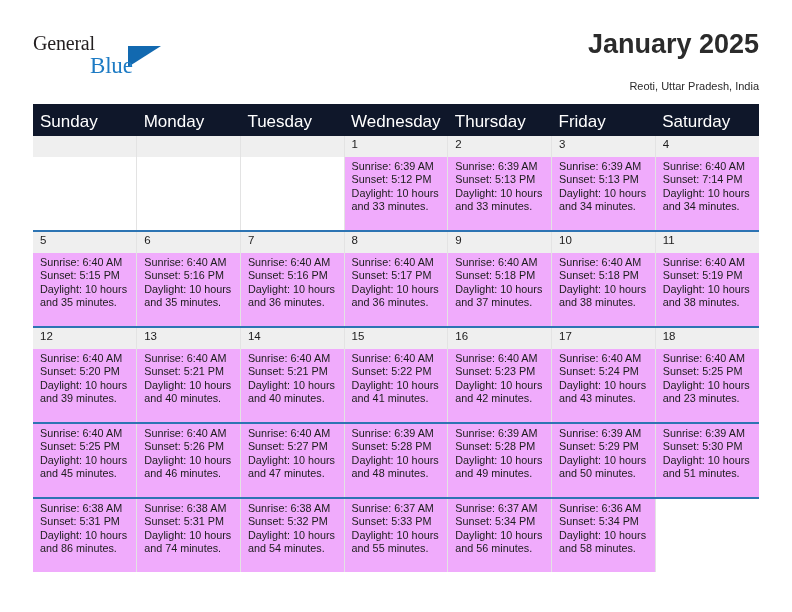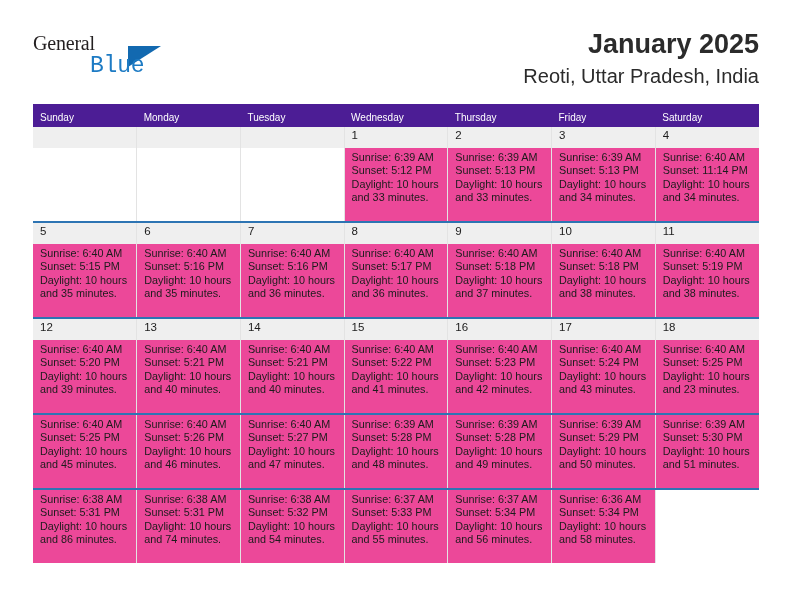--- a/index.html
+++ b/index.html
@@ -45,21 +45,21 @@
     color: #231f20;
     font-family: Liberation Serif, serif;
   }
   .brand-blue {
     position: absolute;
     left: 57px;
     top: 21px;
     font-size: 23px;
     letter-spacing: -0.2px;
     color: #1d7bc4;
-    font-family: Liberation Mono, monospace;
+    font-family: Liberation Serif, serif;
   }
   .brand-triangle {
     position: absolute;
     left: 95px;
     top: 14px;
     width: 0;
     height: 0;
     border-left: 33px solid #1269b0;
     border-bottom: 21px solid transparent;
   }
@@ -72,42 +72,42 @@
   }
   .cal-title {
     font-size: 27px;
     color: #2b2b2b;
     line-height: 32px;
     white-space: nowrap;
     font-weight: bold;
     margin: 0;
   }
   .cal-subtitle {
-    font-size: 20px;
+    font-size: 11px;
     color: #2b2b2b;
     line-height: 20px;
-    margin-top: 6px;
+    margin-top: 16px;
     white-space: nowrap;
   }
 
   
   .calendar {
     position: absolute;
     left: 33px;
     top: 104px;
     width: 726px;
     border-collapse: collapse;
     table-layout: fixed;
   }
   .calendar col { width: 103.71px; }
 
   .dow-row th {
-    background: #4c1d95;
+    background: #0f172a;
     color: #ffffff;
-    font-size: 10px;
+    font-size: 17px;
     font-weight: normal;
     text-align: left;
     padding: 8px 0 4px 7px;
     height: 19px;
     box-sizing: border-box;
     border: none;
   }
 
   .week-sep td {
     padding: 0;
@@ -123,21 +123,21 @@
     padding: 2px 0 2px 7px;
     height: 17px;
     vertical-align: top;
     border-right: 1px solid #e3e3e3;
     border-left: none;
   }
   .daynum-row td:last-child { border-right: none; }
   .daynum-row td.empty { background: #efefef; }
 
   .detail-row td {
-    background: #ec4899;
+    background: #f0abfc;
     font-size: 10.8px;
     color: #1c1c1c;
     line-height: 13.4px;
     padding: 3px 6px 0 7px;
     height: 70px;
     vertical-align: top;
     border-right: 1px solid #e3e3e3;
   }
   .detail-row td:last-child { border-right: none; }
   .detail-row td.empty { background: #ffffff; }
@@ -214,21 +214,21 @@
           <span class="detail-wrap">and 33 minutes.</span>
         </td>
         <td>
           <span class="detail-line">Sunrise: 6:39 AM</span>
           <span class="detail-line">Sunset: 5:13 PM</span>
           <span class="detail-wrap">Daylight: 10 hours</span>
           <span class="detail-wrap">and 34 minutes.</span>
         </td>
         <td>
           <span class="detail-line">Sunrise: 6:40 AM</span>
-          <span class="detail-line">Sunset: 11:14 PM</span>
+          <span class="detail-line">Sunset: 7:14 PM</span>
           <span class="detail-wrap">Daylight: 10 hours</span>
           <span class="detail-wrap">and 34 minutes.</span>
         </td>
       </tr>
 
       <tr class="week-sep">
           <td colspan="7"></td>
         </tr>
       <tr class="daynum-row">
         <td>5</td>

